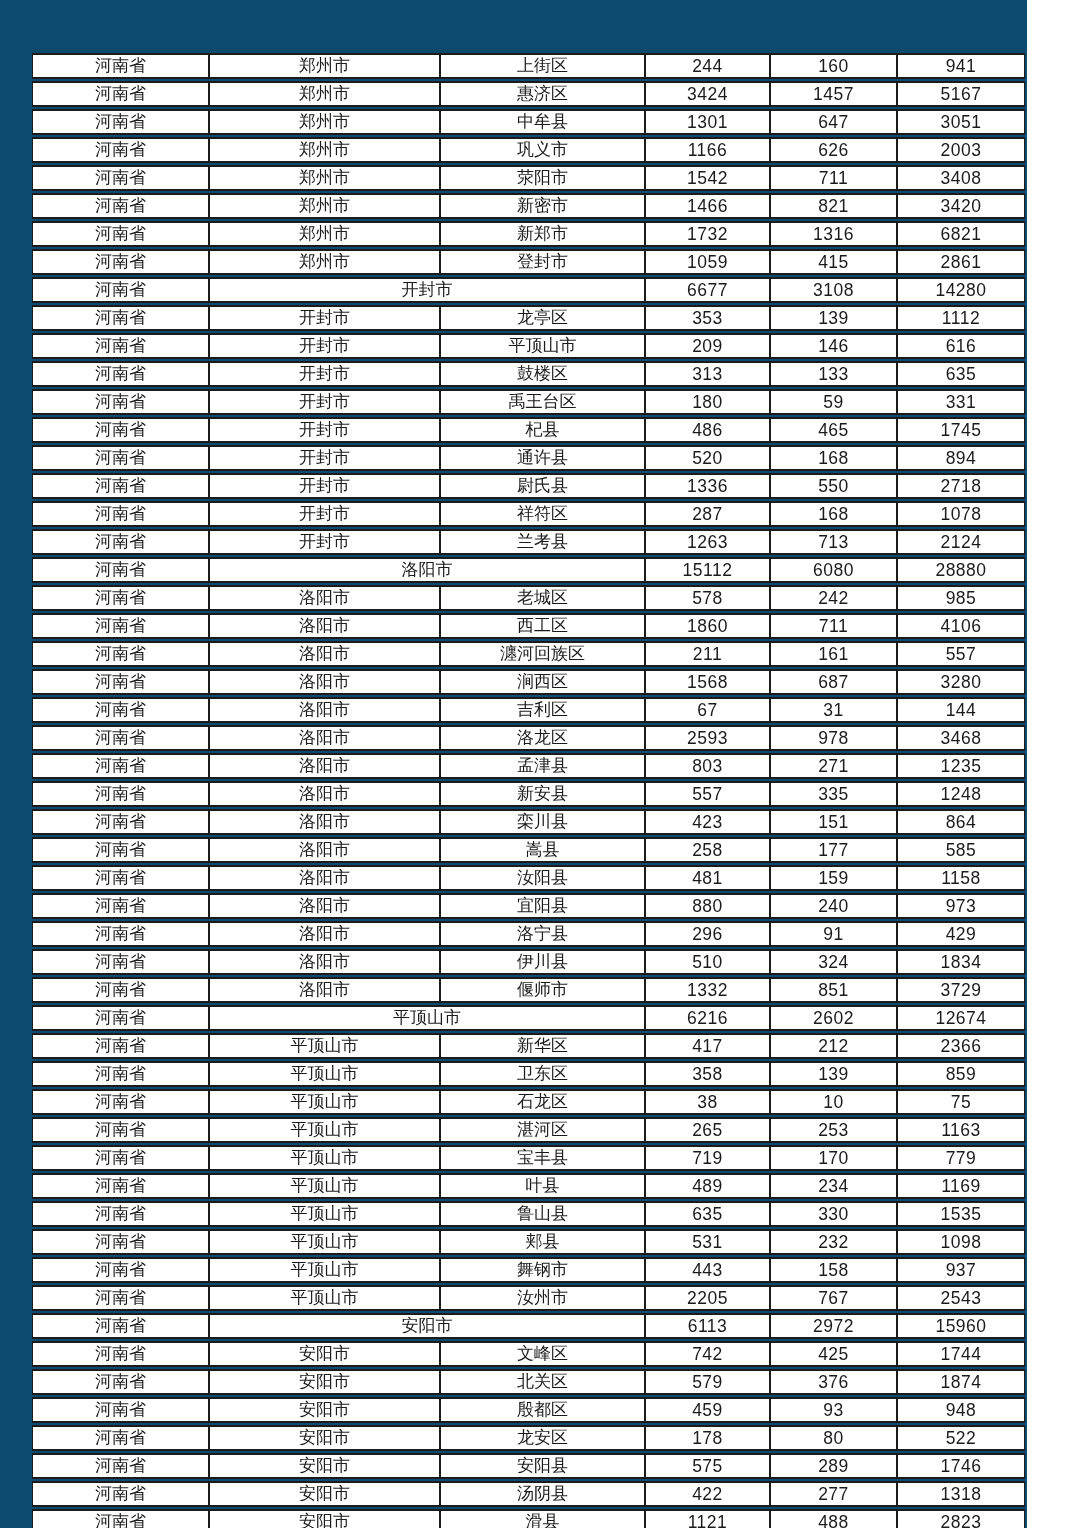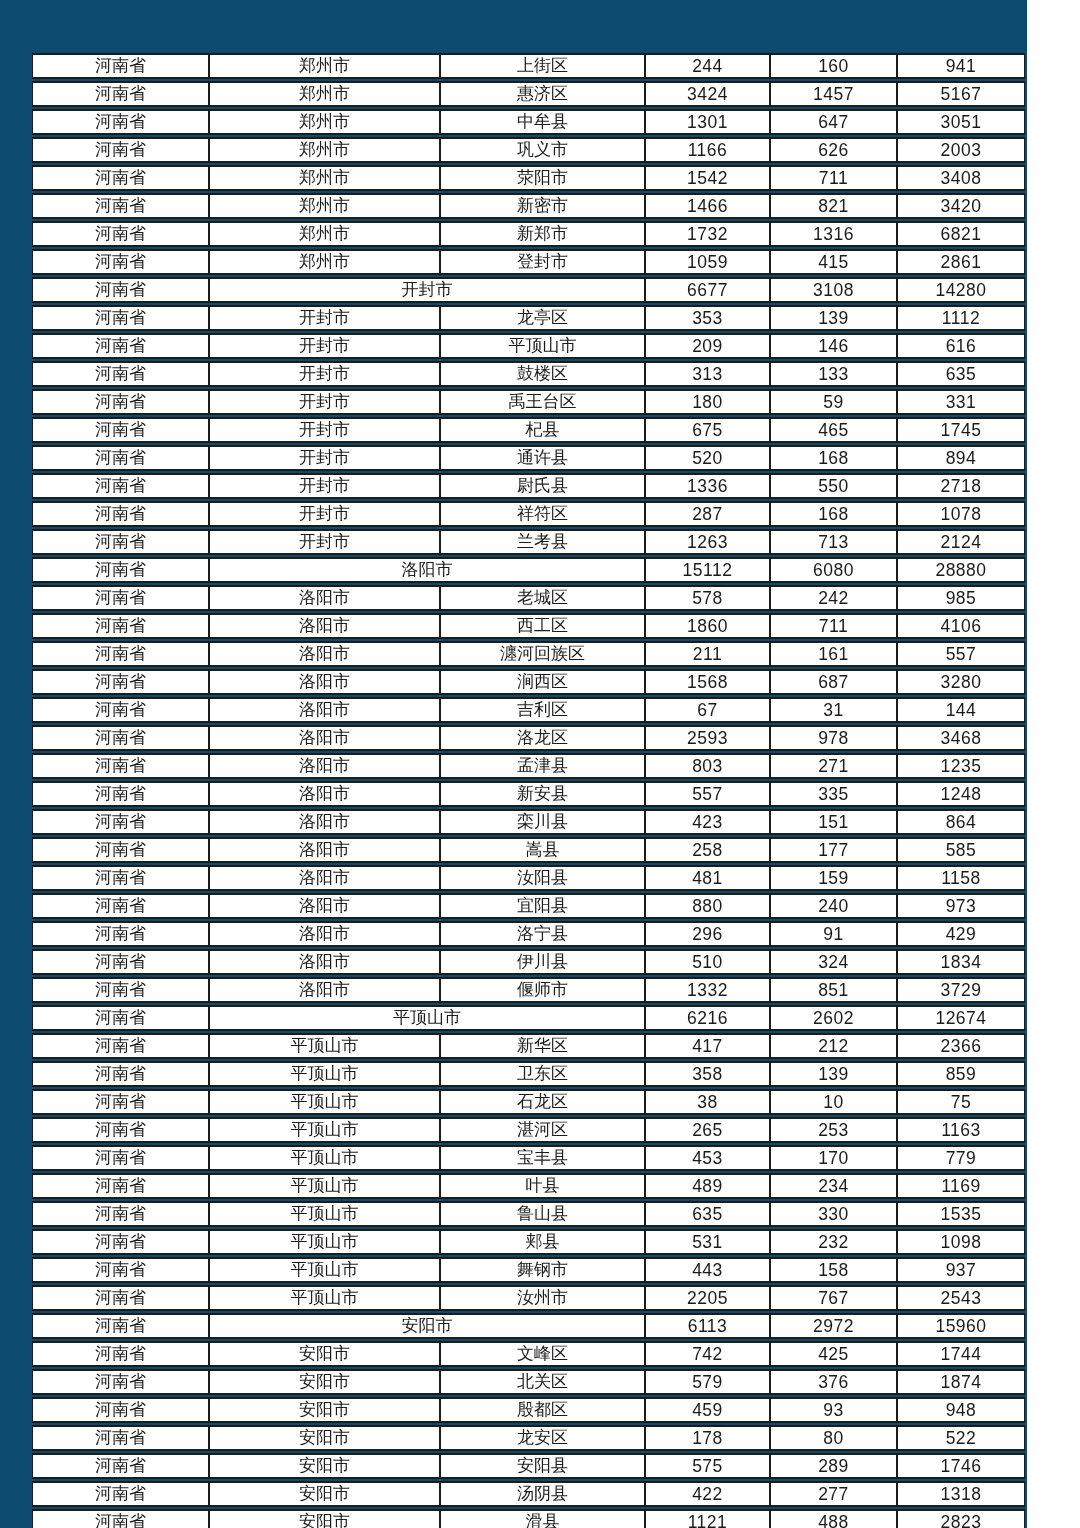--- a/index.html
+++ b/index.html
@@ -160,21 +160,21 @@
           <td>开封市</td>
           <td>禹王台区</td>
           <td class="num">180</td>
           <td class="num">59</td>
           <td class="num">331</td>
         </tr>
         <tr>
           <td>河南省</td>
           <td>开封市</td>
           <td>杞县</td>
-          <td class="num">675</td>
+          <td class="num">486</td>
           <td class="num">465</td>
           <td class="num">1745</td>
         </tr>
         <tr>
           <td>河南省</td>
           <td>开封市</td>
           <td>通许县</td>
           <td class="num">520</td>
           <td class="num">168</td>
           <td class="num">894</td>
@@ -366,21 +366,21 @@
           <td>平顶山市</td>
           <td>湛河区</td>
           <td class="num">265</td>
           <td class="num">253</td>
           <td class="num">1163</td>
         </tr>
         <tr>
           <td>河南省</td>
           <td>平顶山市</td>
           <td>宝丰县</td>
-          <td class="num">453</td>
+          <td class="num">719</td>
           <td class="num">170</td>
           <td class="num">779</td>
         </tr>
         <tr>
           <td>河南省</td>
           <td>平顶山市</td>
           <td>叶县</td>
           <td class="num">489</td>
           <td class="num">234</td>
           <td class="num">1169</td>

